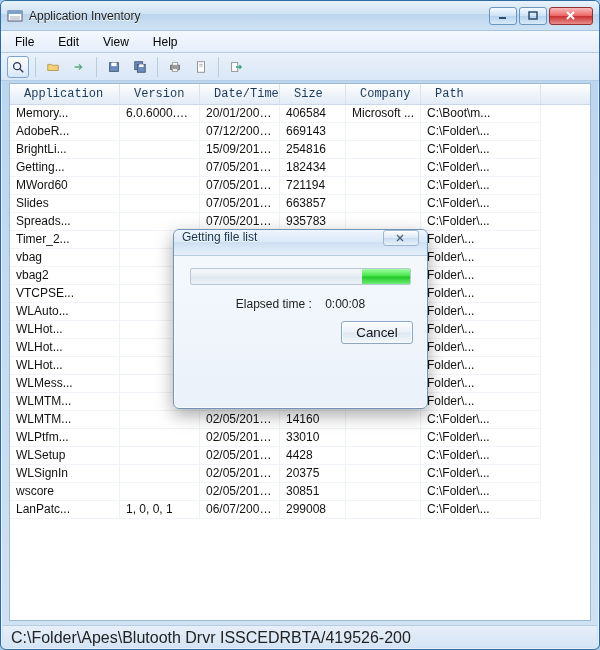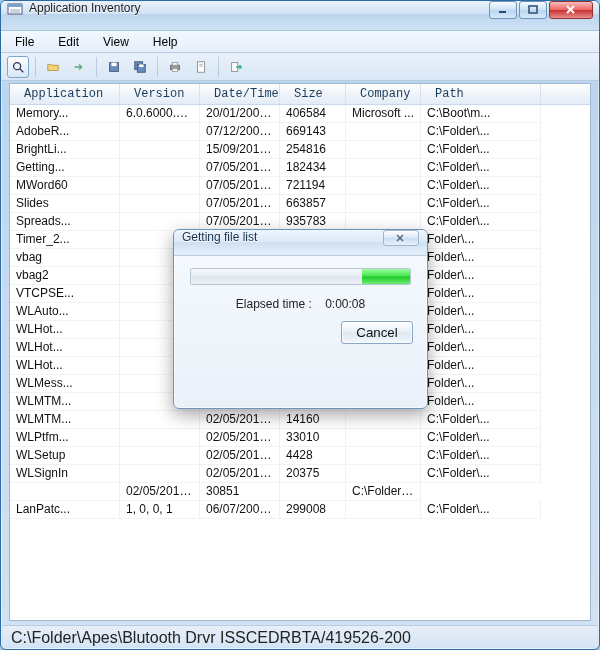--- a/index.html
+++ b/index.html
@@ -4,21 +4,21 @@
 <style>
   * { box-sizing: border-box; }
   html, body { margin: 0; padding: 0; font-family: "Segoe UI", Tahoma, sans-serif; font-size: 12px; background: #9cc7e8; }
   .window {
     width: 600px; height: 650px; position: relative;
     background: linear-gradient(180deg,#d8e8f8 0%,#bcd6ef 70px,#d0e2f3 100%);
     border: 1px solid #2d6aa0; border-radius: 6px; overflow: hidden;
     box-shadow: 0 0 0 1px rgba(255,255,255,.5) inset;
   }
   .titlebar {
-    height: 30px; display: flex; padding: 0 6px;
+    height: 30px; display: flex; align-items: center; padding: 0 6px;
     background: linear-gradient(180deg,#e9f2fb,#cfe2f4 45%,#bcd5ec 46%,#cfe2f4);
     border-bottom: 1px solid #a6c3dd;
   }
   .titlebar .ico { width:16px; height:16px; margin-right:6px; display:inline-flex; align-items:center; justify-content:center; }
   .titlebar .title { flex:1; color:#1a1a1a; text-shadow:0 1px 0 #fff; }
   .winbtns { display:flex; gap:0; }
   .winbtn { width:28px; height:18px; border:1px solid #6a95bd; border-radius:3px; margin-left:2px;
     background:linear-gradient(180deg,#f4f9ff,#cfe3f5 48%,#b7d4ee 52%,#d8eaf9);
     display:flex; align-items:center; justify-content:center; color:#2b4d6e; font-size:10px; cursor:default;
   }
@@ -352,20 +352,21 @@
         </div>
         <div class="row">
           <div class="td">WLSignIn</div>
           <div class="td"></div>
           <div class="td">02/05/2010...</div>
           <div class="td">20375</div>
           <div class="td"></div>
           <div class="td">C:\Folder\...</div>
         </div>
         <div class="row">
+          <div class="td">wscore</div>
           <div class="td"></div>
           <div class="td">02/05/2010...</div>
           <div class="td">30851</div>
           <div class="td"></div>
           <div class="td">C:\Folder\...</div>
         </div>
         <div class="row">
           <div class="td">LanPatc...</div>
           <div class="td">1, 0, 0, 1</div>
           <div class="td">06/07/2007...</div>

